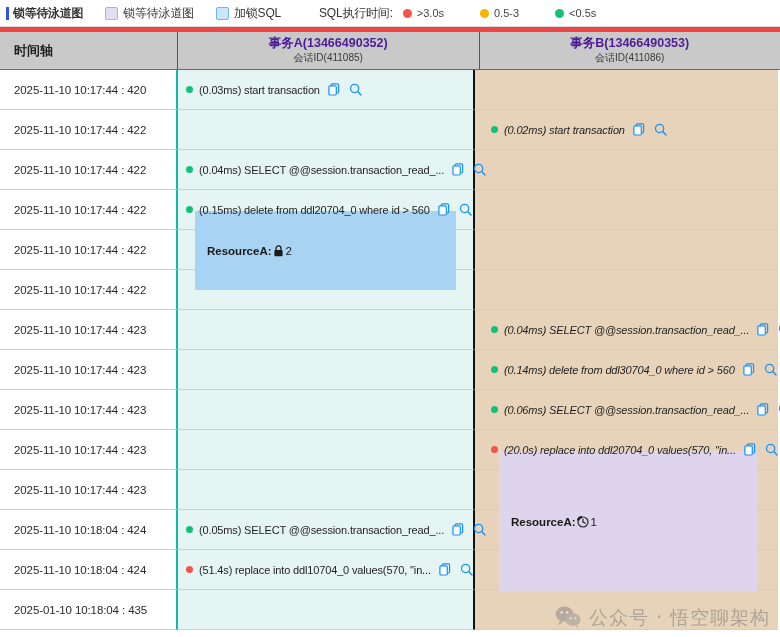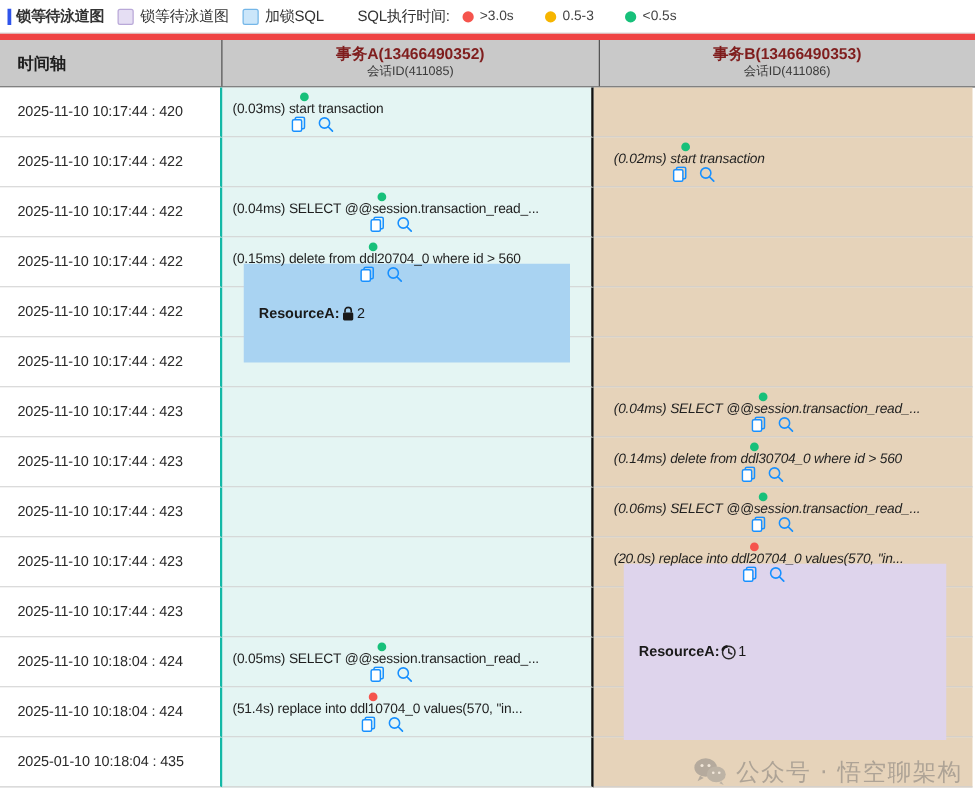--- a/index.html
+++ b/index.html
@@ -24,21 +24,21 @@
     align-items: center;
     padding: 0 0 0 6px;
     box-sizing: border-box;
     background: #ffffff;
     border-bottom: 1px solid #d9d9d9;
     white-space: nowrap;
   }
   .legend-group {
     display: flex;
     align-items: center;
-    margin-right: 11px;
+    margin-right: 22px;
     justify-content: flex-end;
   }
   .legend-title-bar {
     display: inline-block;
     width: 3px;
     height: 13px;
     background: #2f54eb;
     margin-right: 4px;
   }
   .legend-title-text {
@@ -126,21 +126,21 @@
   }
   .hd-tx {
     flex: 1;
     align-items: center;
     border-right: 1px solid #555;
   }
   .hd-tx:last-child { border-right: none; }
   .hd-tx-title {
     font-size: 12.5px;
     font-weight: 700;
-    color: #7f1d1d;
+    color: #4c1d95;
     line-height: 15px;
   }
   .hd-tx-sub {
     font-size: 10px;
     color: #3a3a3a;
     line-height: 14px;
     text-align: center;
   }
 
   #grid {
@@ -179,21 +179,20 @@
     background: #e6d3ba;
     padding-left: 16px;
     font-style: italic;
   }
   .evt {
     display: flex;
     align-items: center;
     white-space: nowrap;
     position: relative;
     z-index: 3;
-    flex-direction: column;
   }
   .evt-dot {
     display: inline-block;
     width: 7px;
     height: 7px;
     border-radius: 50%;
     margin-right: 6px;
     flex: none;
   }
   .evt-dot.green { background: #17c07a; }

